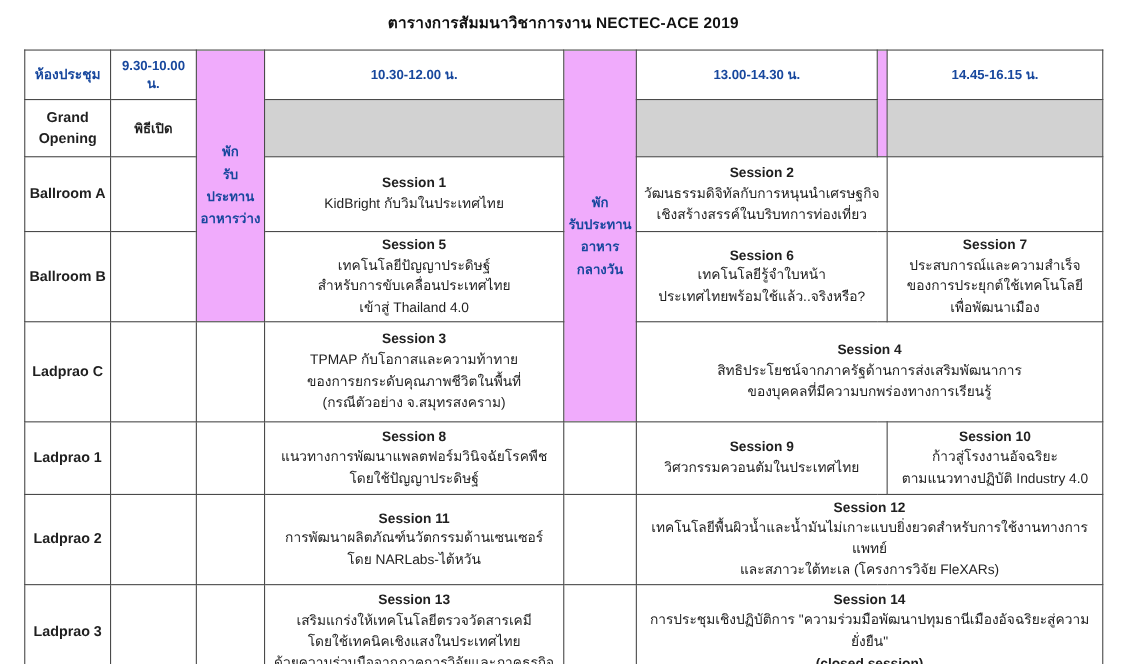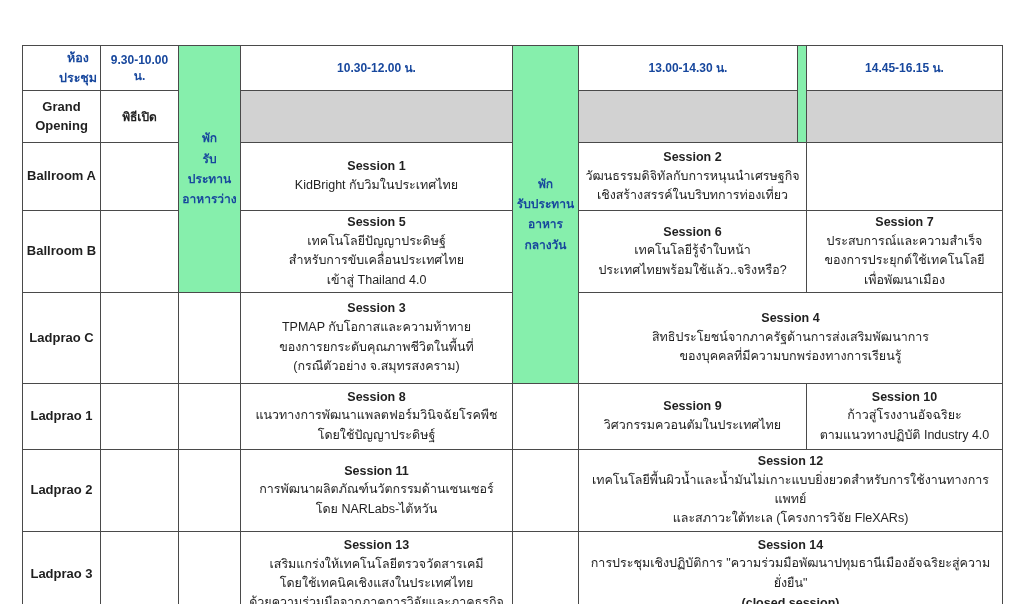--- a/index.html
+++ b/index.html
@@ -7,33 +7,34 @@
   .page{position:relative;width:1024px;height:604px;background:#ffffff;overflow:hidden;}
   .title{position:absolute;top:9px;left:0;width:100%;text-align:center;
          font-size:14px;font-weight:bold;color:#111111;letter-spacing:.2px;}
   table.sched{position:absolute;top:45px;left:22px;width:980px;
               border-collapse:collapse;table-layout:fixed;}
   td{border:1px solid #4a4a4a;text-align:center;vertical-align:middle;
      padding:2px 3px;overflow:hidden;}
   .pre{white-space:pre-line;}
   .time-head{color:#17479D;font-weight:bold;font-size:12px;line-height:1.35;}
   .room{font-weight:bold;font-size:13px;line-height:1.4;}
-  .room-head{color:#17479D;font-weight:bold;font-size:12.5px;padding-left:36px;}
-  .break-cell{background:#86efac;color:#17479D;font-weight:bold;
+  .room-head{color:#17479D;font-weight:bold;font-size:12.5px;}
+  .break-cell{background:#f0abfc;color:#17479D;font-weight:bold;
               font-size:12px;line-height:1.7;}
   .gray{background:#D2D2D2;}
   .s-title{font-weight:bold;font-size:12.5px;line-height:1.5;}
   .s-desc{font-size:12.5px;line-height:1.55;white-space:pre-line;}
   .s-note{font-weight:bold;font-size:12.5px;line-height:1.6;}
   .ceremony{font-size:12px;font-weight:bold;}
 </style>
 </head>
 <body>
 
 <div class="page">
+  <div class="title">ตารางการสัมมนาวิชาการงาน NECTEC-ACE 2019</div>
 
   <table class="sched">
     <colgroup>
       <col style="width:78px">
         <col style="width:78px">
         <col style="width:62px">
       <col style="width:272px">
         <col style="width:66px">
         <col style="width:219px">
       <col style="width:9px">

